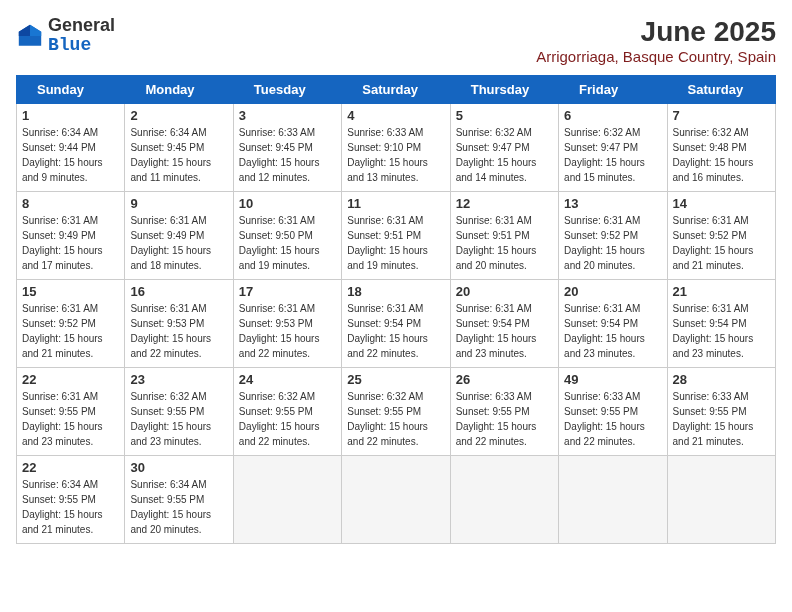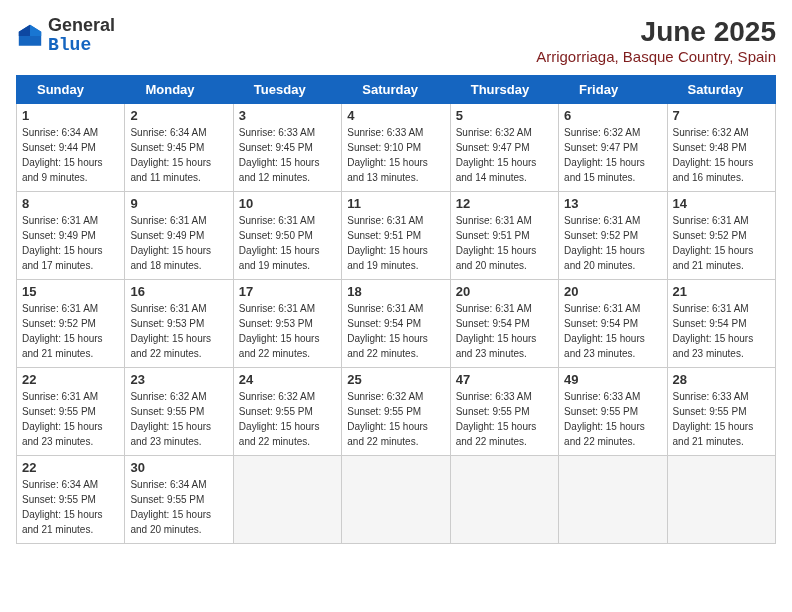--- a/index.html
+++ b/index.html
@@ -319,21 +319,21 @@
       </td>
         <td>
         <span class="day-num">25</span>
         <div class="day-info">
           <span>Sunrise: 6:32 AM</span><br>
           <span>Sunset: 9:55 PM</span><br>
           <span>Daylight: 15 hours and 22 minutes.</span>
         </div>
       </td>
         <td>
-        <span class="day-num">47</span>
+        <span class="day-num">26</span>
         <div class="day-info">
           <span>Sunrise: 6:33 AM</span><br>
           <span>Sunset: 9:55 PM</span><br>
           <span>Daylight: 15 hours and 22 minutes.</span>
         </div>
       </td>
         <td>
         <span class="day-num">49</span>
         <div class="day-info">
           <span>Sunrise: 6:33 AM</span><br>

